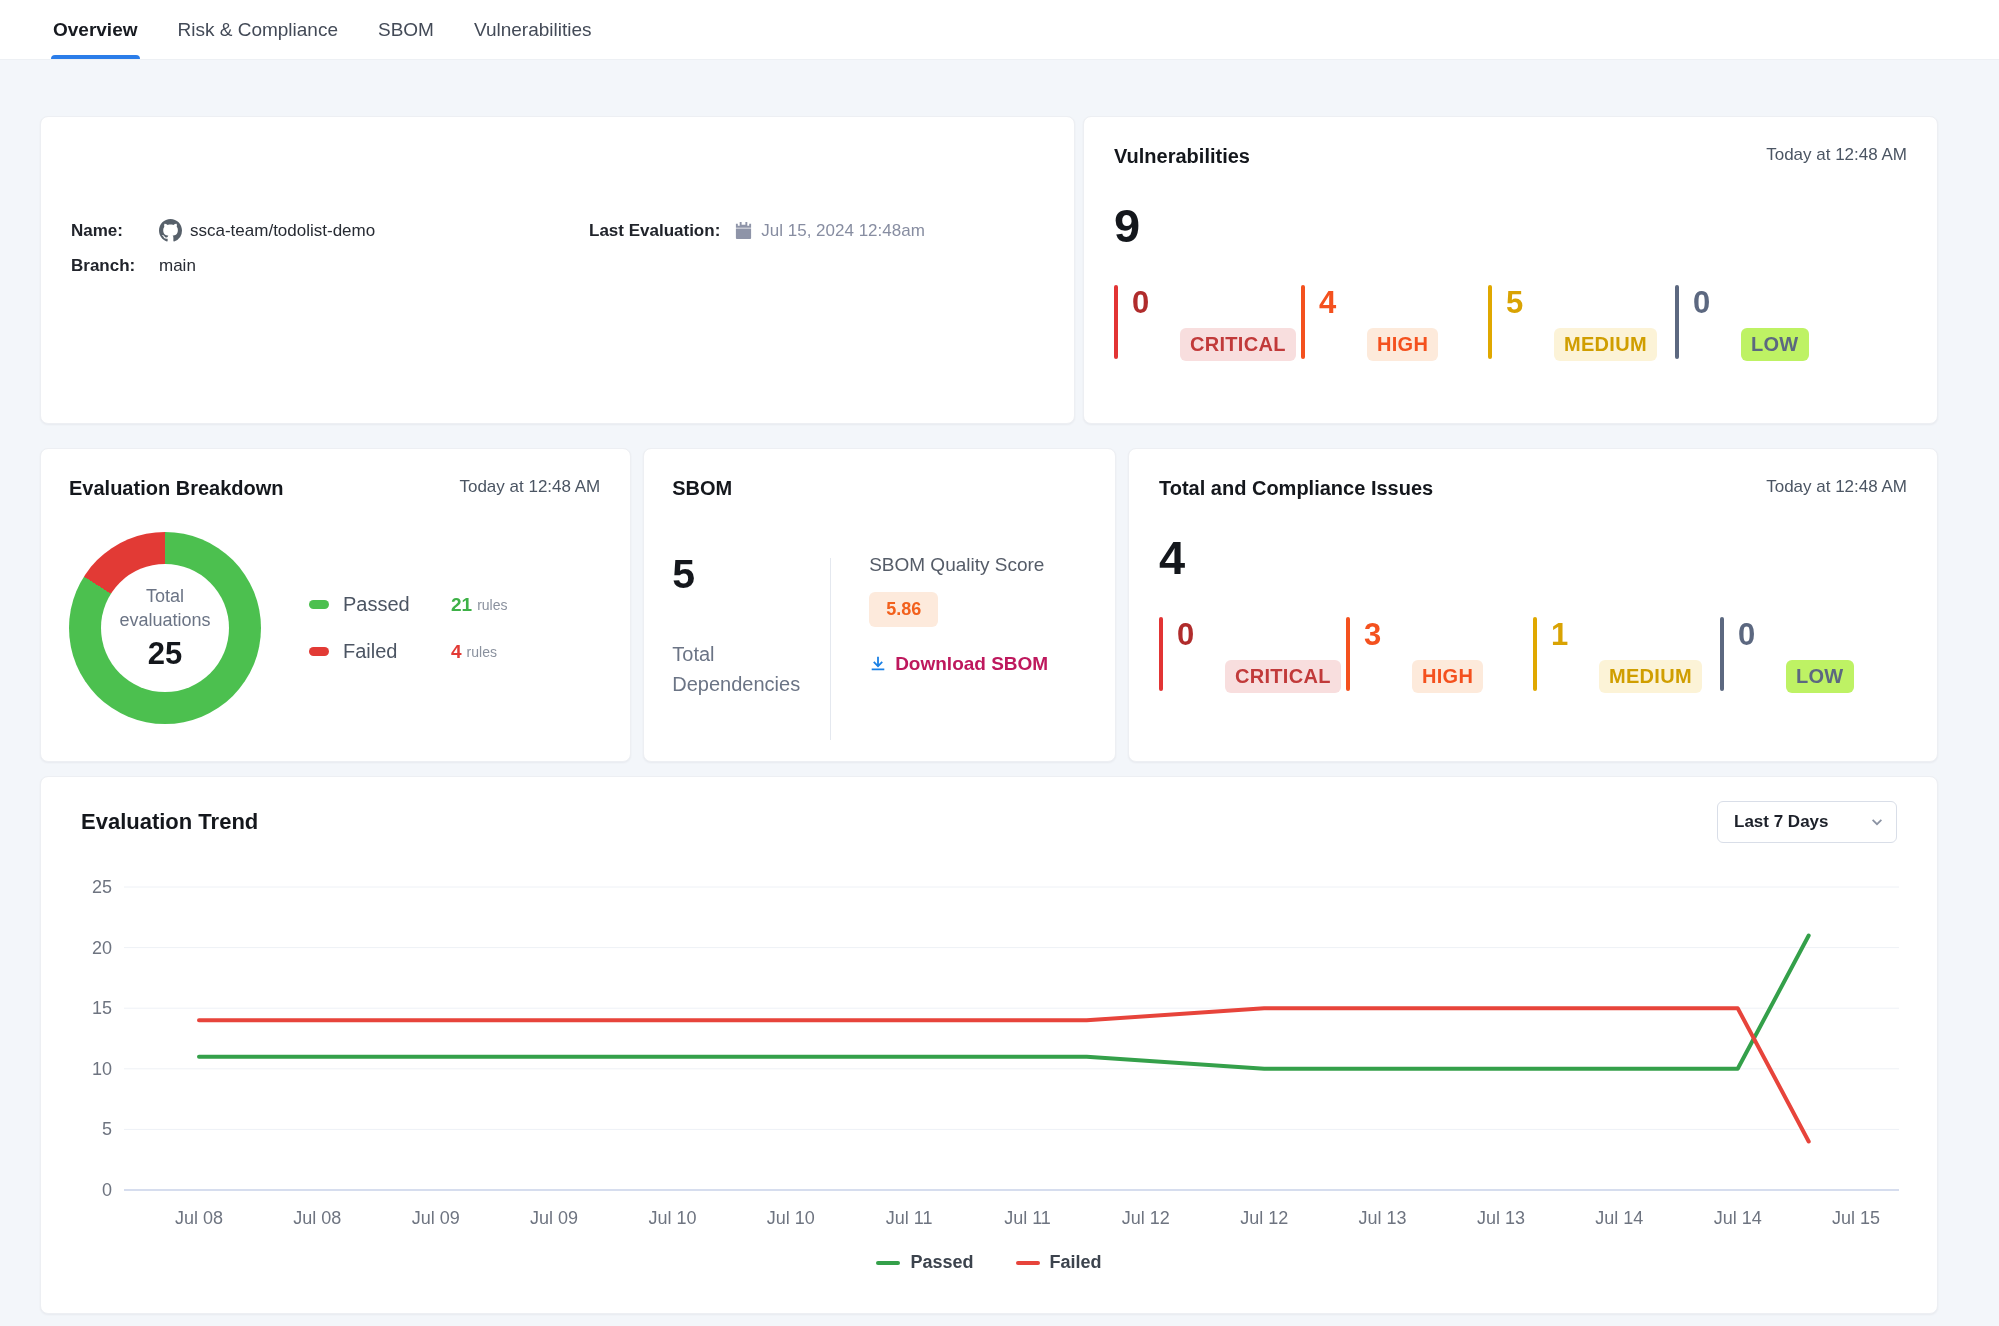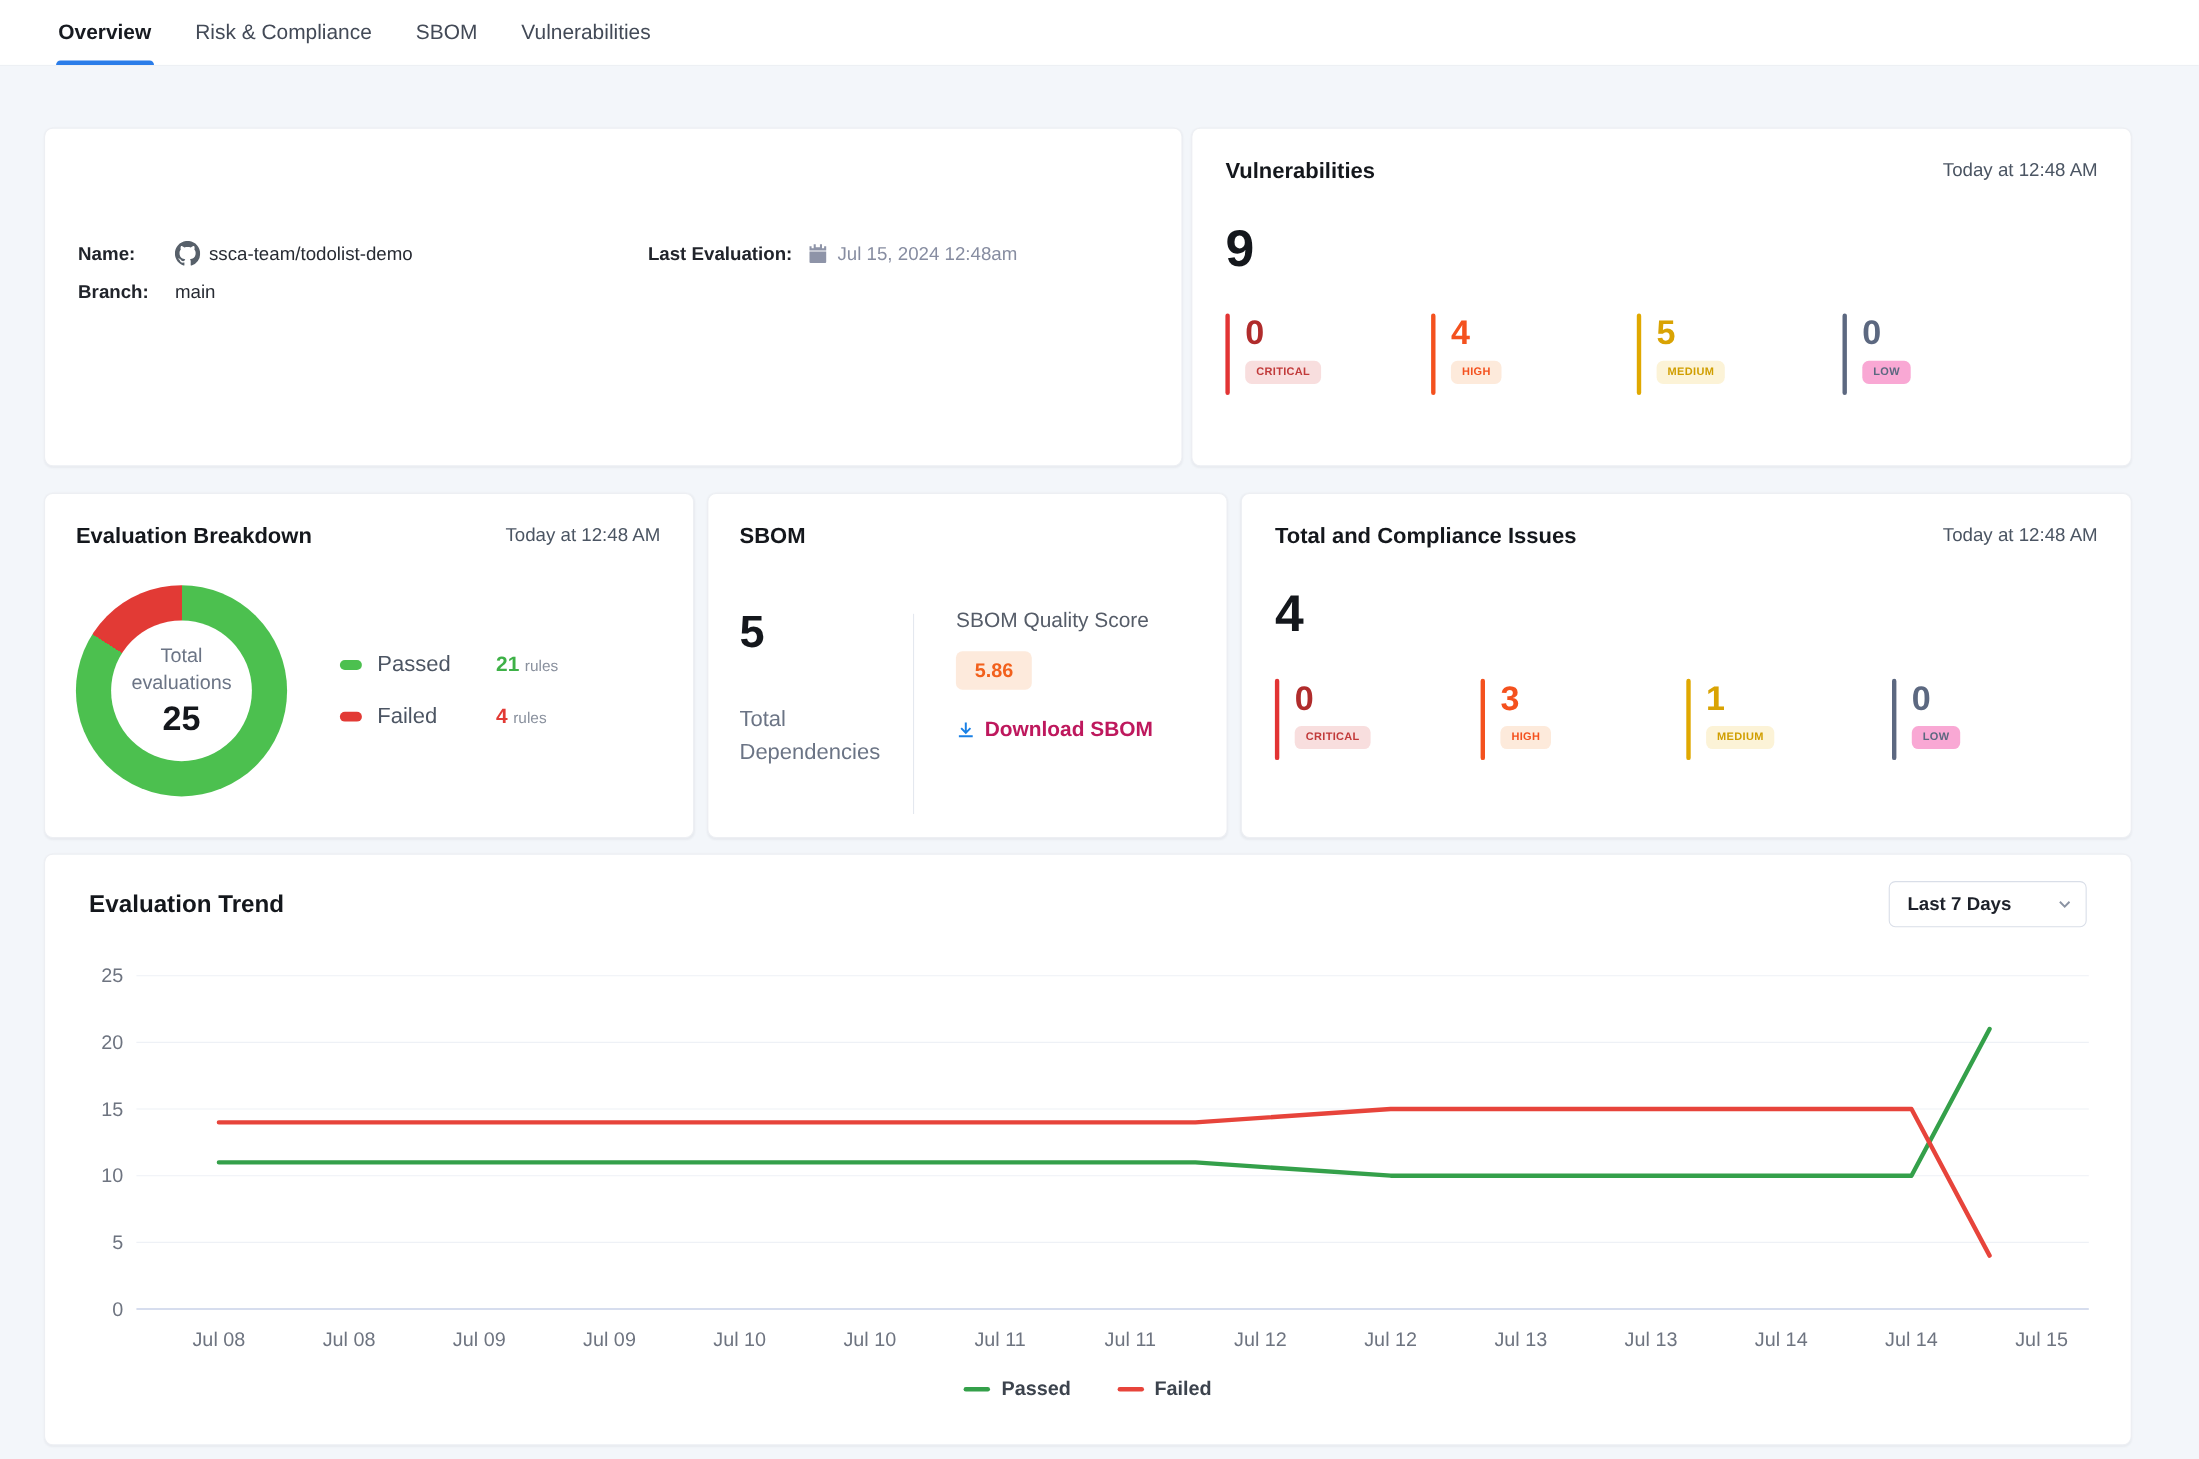--- a/index.html
+++ b/index.html
@@ -51,27 +51,27 @@
   .cal-icon { width:19px; height:19px; fill:#8e94a8; display:block; }
   
   .card-vuln { width:855px; padding:28px 30px 0 30px; }
   .card-risk { flex:1; padding:28px 30px 0 30px; }
   .big-num { font-size:47px; font-weight:bold; color:#14171c; margin-top:34px; line-height:1; }
   .sev-row { display:flex; margin-top:36px; }
   .sev { display:flex; width:187px; }
   .sev-bar { width:4px; border-radius:2px; margin-right:14px; height:74px; }
   .sev-num { font-size:31px; font-weight:bold; line-height:1; margin-top:2px; }
   .sev-badge {
-    display:inline-block; margin-top:10px; font-size:10px; font-weight:bold;
-    letter-spacing:.3px; padding:5px 10px; border-radius:6px;
+    display:inline-block; margin-top:10px; font-size:20px; font-weight:bold;
+    letter-spacing:.3px; padding:5px 10px; border-radius:6px;margin-left:48px;
   }
   .bar-critical{background:#e23434} .c-critical{color:#b02c2c} .b-critical{background:#f8dede;color:#c13a3a}
   .bar-high{background:#f4511e}     .c-high{color:#f4511e}     .b-high{background:#fdeadb;color:#f4511e}
   .bar-medium{background:#e0a800}   .c-medium{color:#d9a303}   .b-medium{background:#fcf3d7;color:#d09e00}
-  .bar-low{background:#5c6880}      .c-low{color:#5c6880}      .b-low{background:#f9a8d4;color:#5c6880}
+  .bar-low{background:#5c6880}      .c-low{color:#5c6880}      .b-low{background:#bef264;color:#5c6880}
   
   .card-breakdown { width:598px; padding:28px 30px 0 28px; }
   .bd-body { display:flex; align-items:center; margin-top:32px; gap:48px; }
   .donut { width:192px; height:192px; border-radius:50%; position:relative; flex:none; }
   .donut-hole {
     position:absolute; inset:32px; background:#fff; border-radius:50%;
     display:flex; flex-direction:column; align-items:center; justify-content:center;
   }
   .donut-label { font-size:18px; color:#6b7485; line-height:1.35; text-align:center; }
   .donut-total { font-size:31px; font-weight:bold; color:#14171c; margin-top:4px; }

